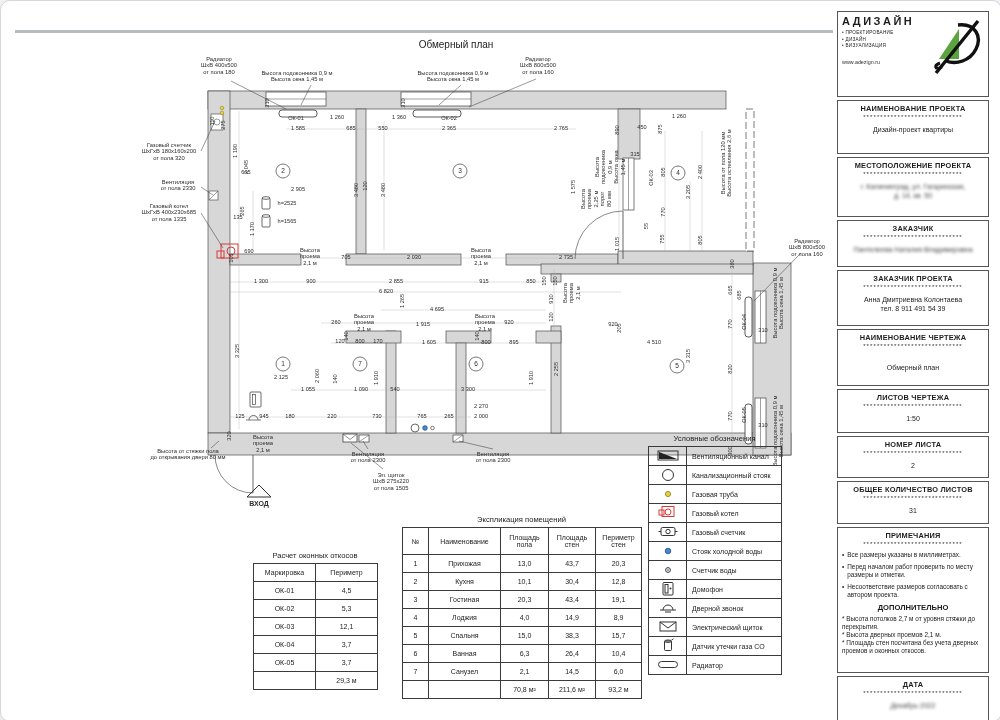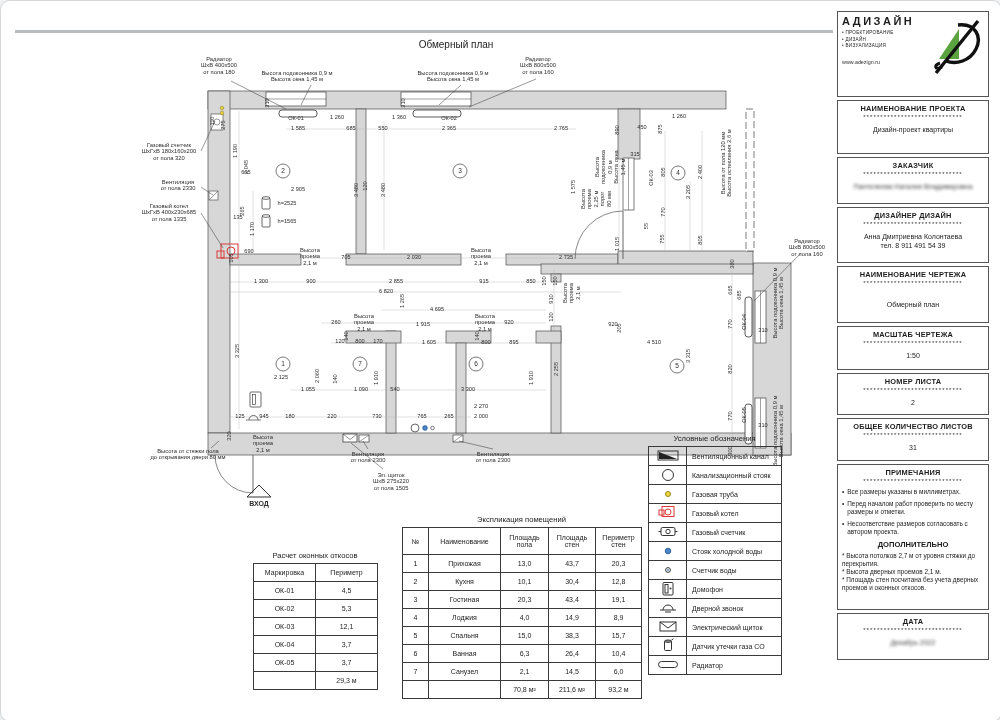--- a/index.html
+++ b/index.html
@@ -573,44 +573,52 @@
       </div>
     </div>
     <div id="tb-sections">
         <div class="tb-box" style="height: 54px;">
           <div class="tb-title">НАИМЕНОВАНИЕ ПРОЕКТА</div>
           <div class="stars">*****************************</div>
           <div class="tb-lines">
             <div>Дизайн-проект квартиры</div>
           </div>
         </div>
+        <div class="tb-box" style="height: 60px;">
+          <div class="tb-title">МЕСТОПОЛОЖЕНИЕ ПРОЕКТА</div>
+          <div class="stars">*****************************</div>
+          <div class="tb-lines blur">
+            <div>г. Калининград, ул. Гагаринская,</div>
+            <div>д. 14, кв. 50</div>
+          </div>
+        </div>
         <div class="tb-box" style="height: 47px;">
           <div class="tb-title">ЗАКАЗЧИК</div>
           <div class="stars">*****************************</div>
           <div class="tb-lines blur">
             <div>Пантелеева Наталия Владимировна</div>
           </div>
         </div>
         <div class="tb-box" style="height: 56px;">
-          <div class="tb-title">ДИЗАЙНЕР ДИЗАЙН</div>
+          <div class="tb-title">ЗАКАЗЧИК ПРОЕКТА</div>
           <div class="stars">*****************************</div>
           <div class="tb-lines">
             <div>Анна Дмитриевна Колонтаева</div>
             <div>тел. 8 911 491 54 39</div>
           </div>
         </div>
         <div class="tb-box" style="height: 57px;">
           <div class="tb-title">НАИМЕНОВАНИЕ ЧЕРТЕЖА</div>
           <div class="stars">*****************************</div>
           <div class="tb-lines" style="margin-top: 14px;">
             <div>Обмерный план</div>
           </div>
         </div>
         <div class="tb-box" style="height: 44px;">
-          <div class="tb-title">МАСШТАБ ЧЕРТЕЖА</div>
+          <div class="tb-title">ЛИСТОВ ЧЕРТЕЖА</div>
           <div class="stars">*****************************</div>
           <div class="tb-lines">
             <div>1:50</div>
           </div>
         </div>
         <div class="tb-box" style="height: 42px;">
           <div class="tb-title">НОМЕР ЛИСТА</div>
           <div class="stars">*****************************</div>
           <div class="tb-lines">
             <div>2</div>

